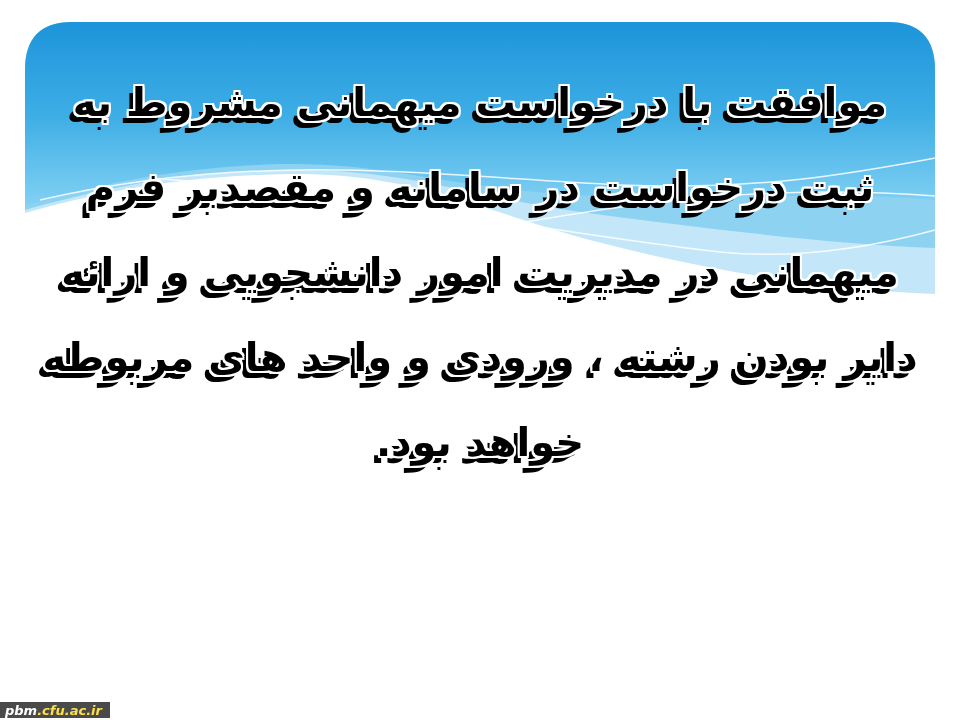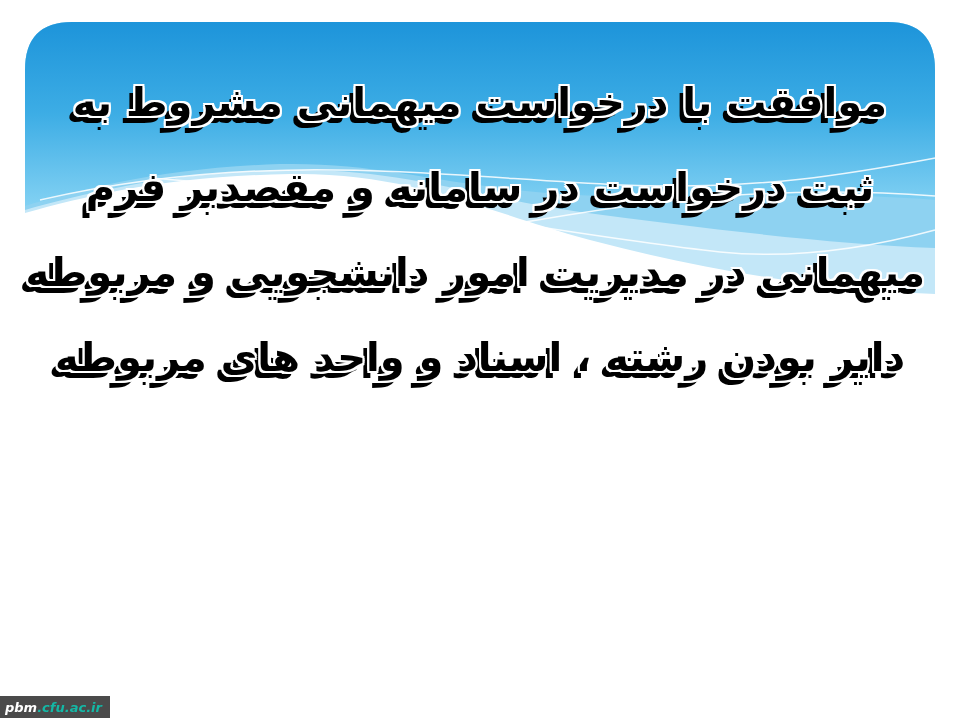--- a/index.html
+++ b/index.html
@@ -30,21 +30,21 @@
       -2px -2px 0 #ffffff, 2px -2px 0 #ffffff,
       -2px  2px 0 #ffffff, 2px  2px 0 #ffffff,
       -2px  0   0 #ffffff, 2px  0   0 #ffffff,
        0   -2px 0 #ffffff, 0    2px 0 #ffffff,
       -6px  7px 0 #000000;
   }
 
   .watermark {
     position:absolute;
     left:0; bottom:2px;
-    height:22px;
+    height:16px;
     padding:0 8px 0 5px;
     display:flex; align-items:center;
     font-size:13px;
     font-style:italic;
     font-weight:bold;
     letter-spacing:0;
   }
 </style>
 </head>
 <body>
@@ -67,22 +67,23 @@
     <path fill="url(#skyGrad)" d="M 25,206 C 80,190 160,168 280,164 C 380,162 440,185 560,194 C 680,202 820,190 935,200 L 935,70 Q 935,22 888,22 L 72,22 Q 25,22 25,70 Z"></path>
 
     <path fill="none" stroke-width="1.5" stroke-opacity="0.85" d="M 40,200 C 260,150 420,175 620,185 C 760,191 860,172 935,158" stroke="#ffffff"></path>
     <path fill="none" stroke-width="1.5" stroke-opacity="0.85" d="M 150,178 C 380,195 560,235 720,252 C 800,260 880,245 935,230" stroke="#ffffff"></path>
     <path fill="none" stroke-width="1.5" stroke-opacity="0.85" d="M 380,250 C 560,215 720,180 935,196" stroke="#ffffff"></path>
   </svg>
 
   <div class="slide-text">
     <div class="text-line">موافقت با درخواست میهمانی مشروط به</div>
     <div class="text-line">ثبت درخواست در سامانه و مقصدبر فرم</div>
-    <div class="text-line">میهمانی در مدیریت امور دانشجویی و مربوطه</div>
-    <div class="text-line">دایر بودن رشته ، اسناد و واحد های مربوطه</div>
+    <div class="text-line">میهمانی در مدیریت امور دانشجویی و ارائه</div>
+    <div class="text-line">دایر بودن رشته ، ورودی و واحد های مربوطه</div>
+    <div class="text-line">خواهد بود.</div>
   </div>
 
   <div class="watermark" style="background: rgb(74, 74, 74);">
     <span style="color: rgb(255, 255, 255);">pbm</span>
-      <span style="color: #14b8a6;">.cfu.ac.ir</span>
+      <span style="color: #fde047;">.cfu.ac.ir</span>
   </div>
 
 </div>
 
 </body></html>

